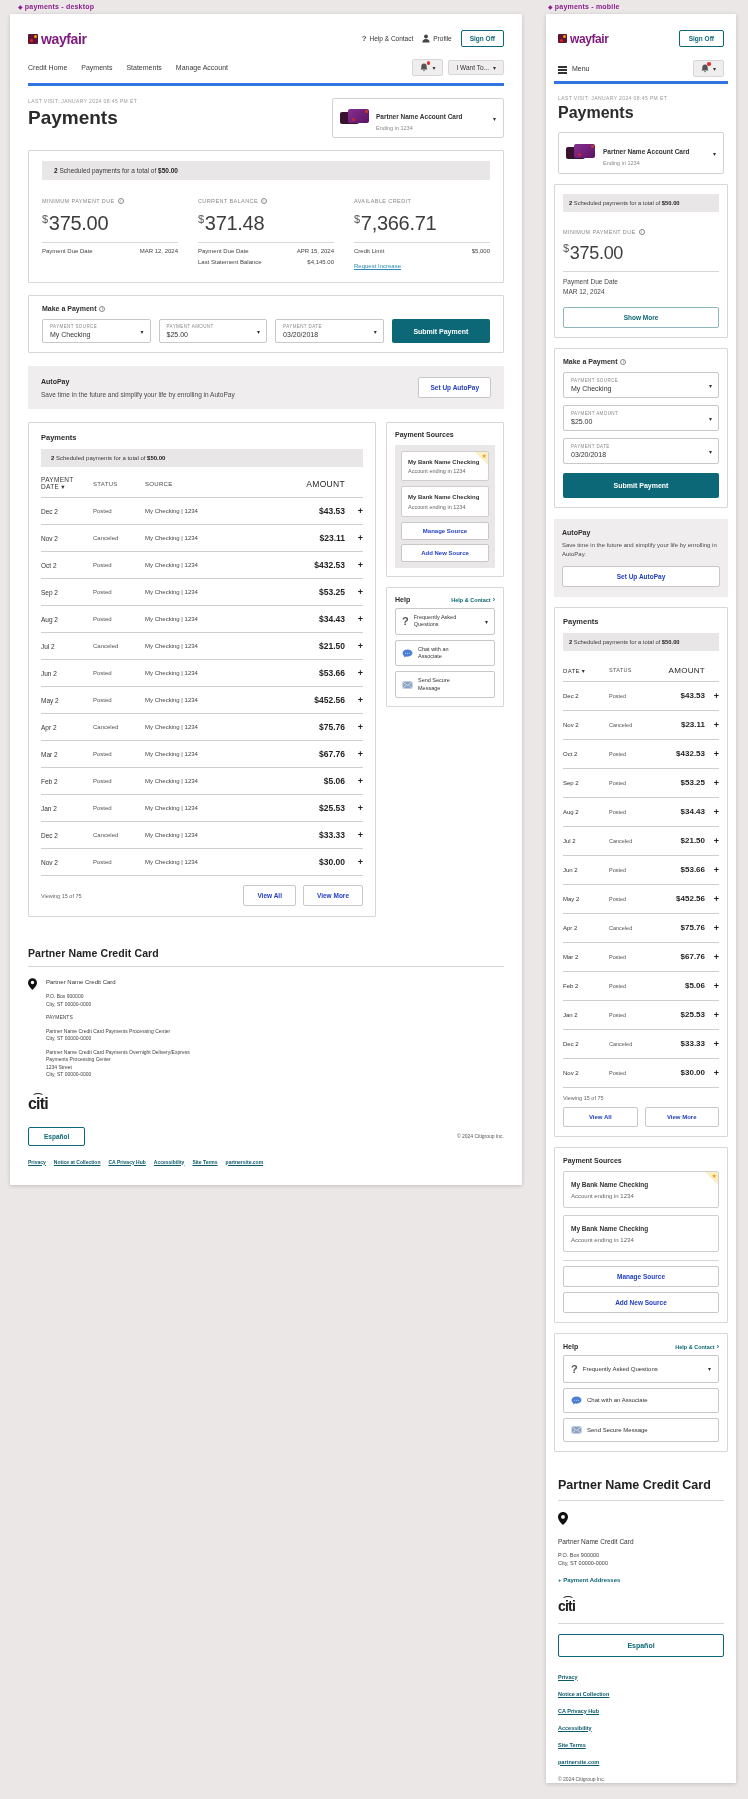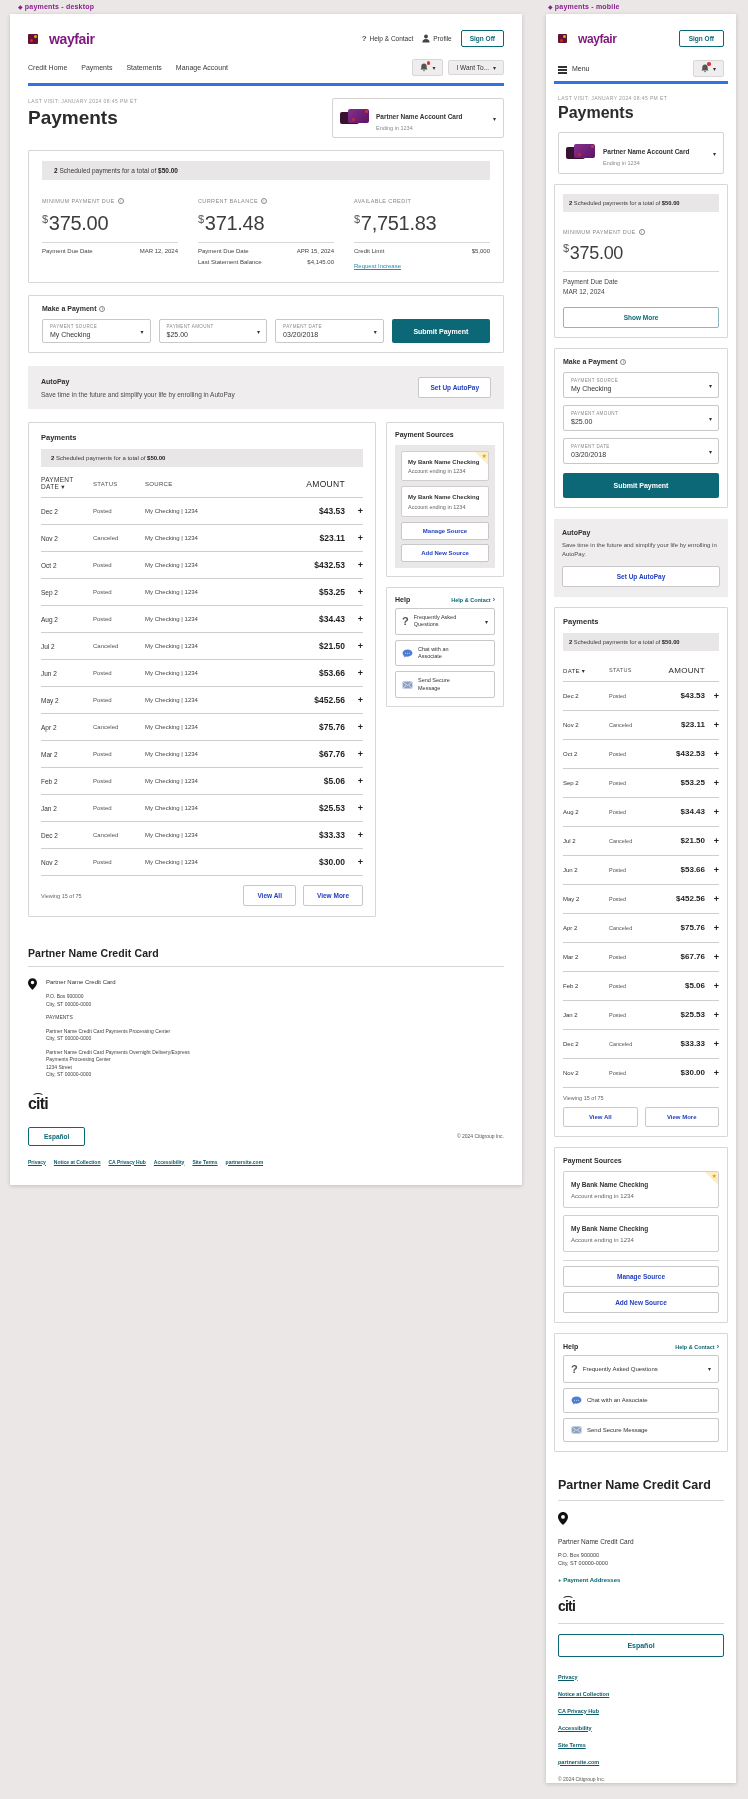--- a/index.html
+++ b/index.html
@@ -24,21 +24,21 @@
   .amount-big .cur { font-size:11px; vertical-align:7px; margin-right:1px; color:#555; }
   .hr { border:none; border-top:1px solid #d8d6d6; }
   .blue-line { height:3px; background:#2f74e0; }
   .bell-wrap { position:relative; display:inline-block; line-height:0; }
   .red-dot { position:absolute; top:-2px; right:-2px; width:3.5px; height:3.5px; background:#e03131; border-radius:50%; }
   .logo { display:flex; align-items:center; gap:3px; }
   .logo-mark { position:relative; width:10px; height:10px; background:#5d1436; border-radius:1px; }
   .logo-mark i { position:absolute; width:3px; height:3px; }
   .logo-mark i.y { right:1px; top:1px; background:#f6a800; border-radius:50%; }
   .logo-mark i.r { left:1.5px; bottom:1.5px; background:#e4240e; border-radius:50%; }
-  .logo-word { color:#7f187f; font-weight:800; letter-spacing:-.4px;margin-left:8px; }
+  .logo-word { color:#7f187f; font-weight:800; letter-spacing:-.4px; }
   .card-art { position:relative; width:30px; height:19px; flex:none; }
   .card-art .back { position:absolute; left:0; top:3px; width:19px; height:12px; background:#39122f; border-radius:2px; }
   .card-art .front { position:absolute; left:8px; top:0; width:21px; height:14px; background:linear-gradient(135deg,#86308f,#5c1463); border-radius:2px; }
   .card-art .dot { position:absolute; left:12px; top:9px; width:3px; height:3px; background:#d8232a; border-radius:50%; }
   .card-art .dot2 { position:absolute; right:2px; top:1px; width:3px; height:3px; background:#c0392b; border-radius:1px; }
   .ps-card { position:relative; background:#fff; border:1px solid #d0cece; border-radius:2px; }
   .ps-card .corner { position:absolute; top:0; right:0; border-top:13px solid #fbf0c4; border-left:13px solid transparent; }
   .ps-card .star { position:absolute; top:0; right:1px; font-size:6px; color:#ef9f1e; }
   .help-item { border:1px solid #c9c7c7; border-radius:2px; display:flex; align-items:center; gap:5px; background:#fff; }
   .q-glyph { font-size:11px; font-weight:700; color:#555; }
@@ -274,21 +274,21 @@
             <span>Payment Due Date</span>
             <span>APR 15, 2024</span>
           </div>
         <div class="sum-row">
             <span>Last Statement Balance</span>
             <span>$4,145.00</span>
           </div>
       </div>
       <div class="d-sumcol">
         <span class="caps sum-label">AVAILABLE CREDIT</span>
-        <span class="amount-big"><span class="cur">$</span><span>7,751.83</span></span>
+        <span class="amount-big"><span class="cur">$</span><span>7,366.71</span></span>
         <hr class="hr">
         <div class="sum-row">
             <span>Credit Limit</span>
             <span>$5,000</span>
           </div>
         <a class="req-link">Request Increase</a>
       </div>
     </div>
   </section>
 

